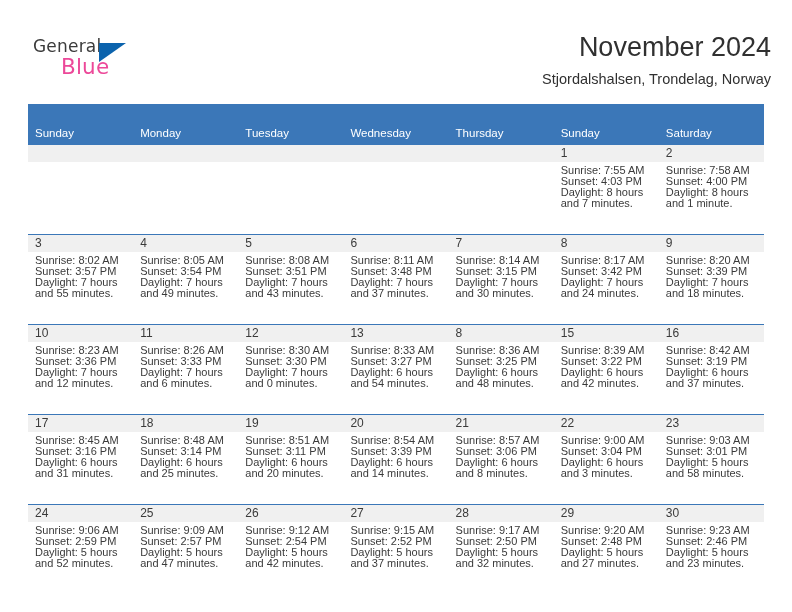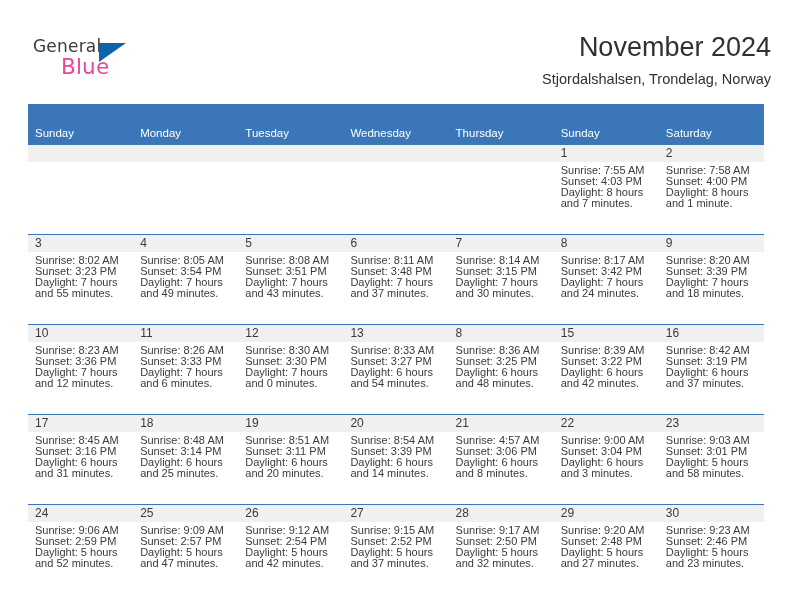--- a/index.html
+++ b/index.html
@@ -220,21 +220,21 @@
 Sunset: 4:00 PM
 Daylight: 8 hours
 and 1 minute.</div>
             </td>
         </tr>
 
         <tr>
           <td class="day-cell">
               <div class="daynum">3</div>
               <div class="info">Sunrise: 8:02 AM
-Sunset: 3:23 PM
+Sunset: 3:57 PM
 Daylight: 7 hours
 and 55 minutes.</div>
             </td>
           <td class="day-cell">
               <div class="daynum">4</div>
               <div class="info">Sunrise: 8:05 AM
 Sunset: 3:54 PM
 Daylight: 7 hours
 and 49 minutes.</div>
             </td>
@@ -351,21 +351,21 @@
             </td>
           <td class="day-cell">
               <div class="daynum">20</div>
               <div class="info">Sunrise: 8:54 AM
 Sunset: 3:39 PM
 Daylight: 6 hours
 and 14 minutes.</div>
             </td>
           <td class="day-cell">
               <div class="daynum">21</div>
-              <div class="info">Sunrise: 4:57 AM
+              <div class="info">Sunrise: 8:57 AM
 Sunset: 3:06 PM
 Daylight: 6 hours
 and 8 minutes.</div>
             </td>
           <td class="day-cell">
               <div class="daynum">22</div>
               <div class="info">Sunrise: 9:00 AM
 Sunset: 3:04 PM
 Daylight: 6 hours
 and 3 minutes.</div>

